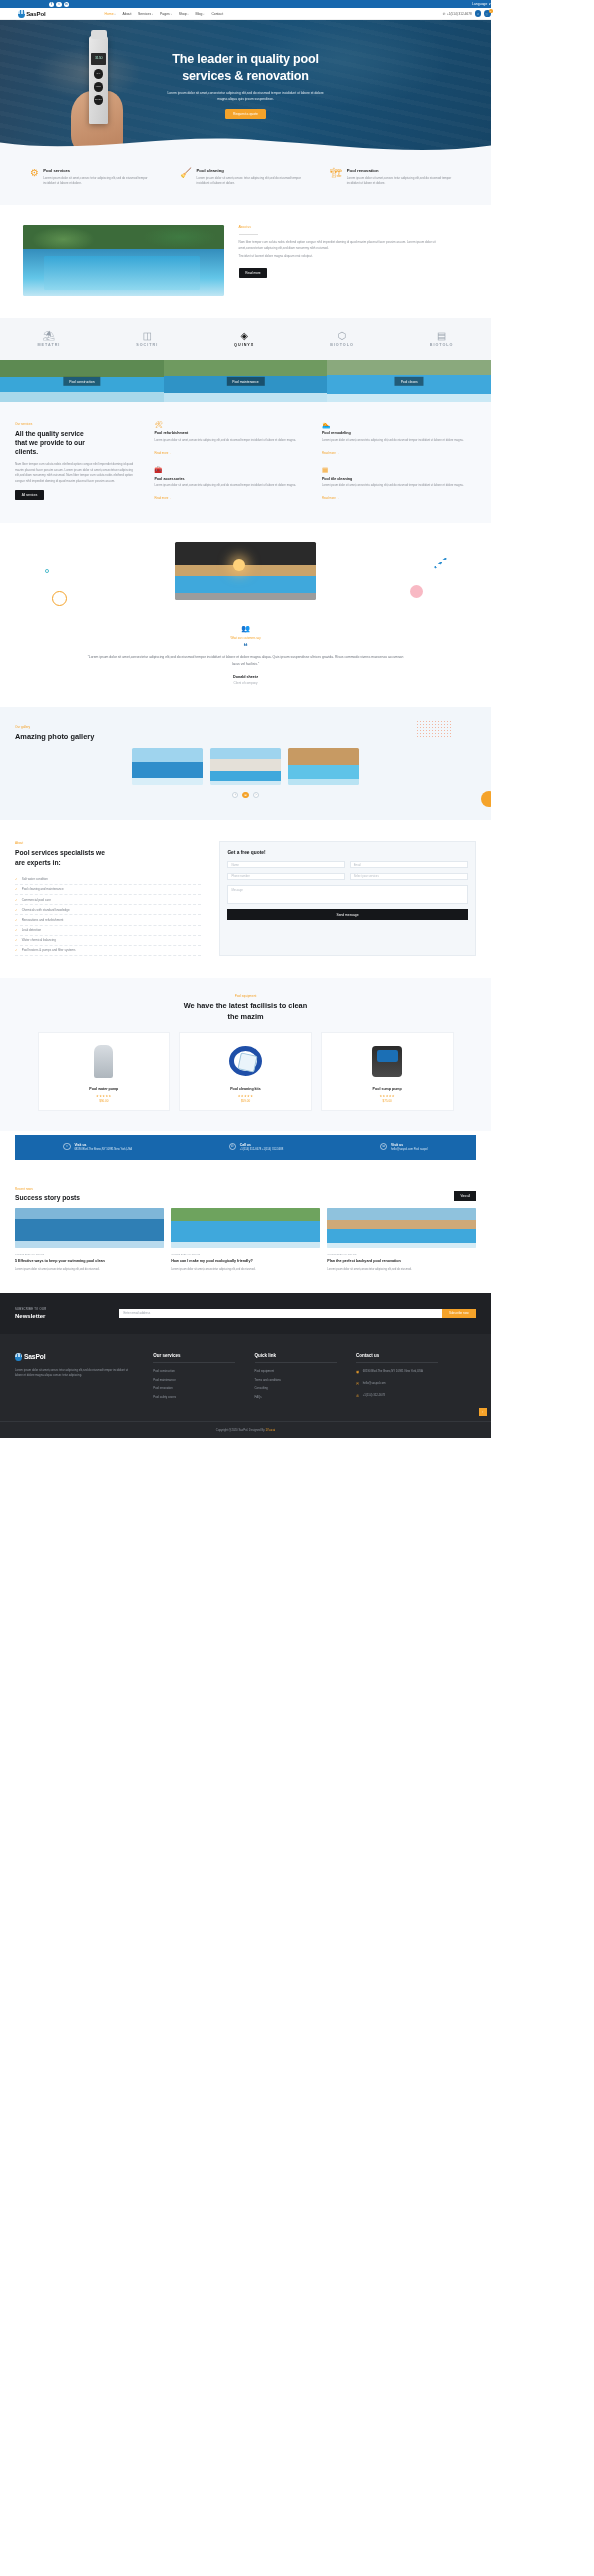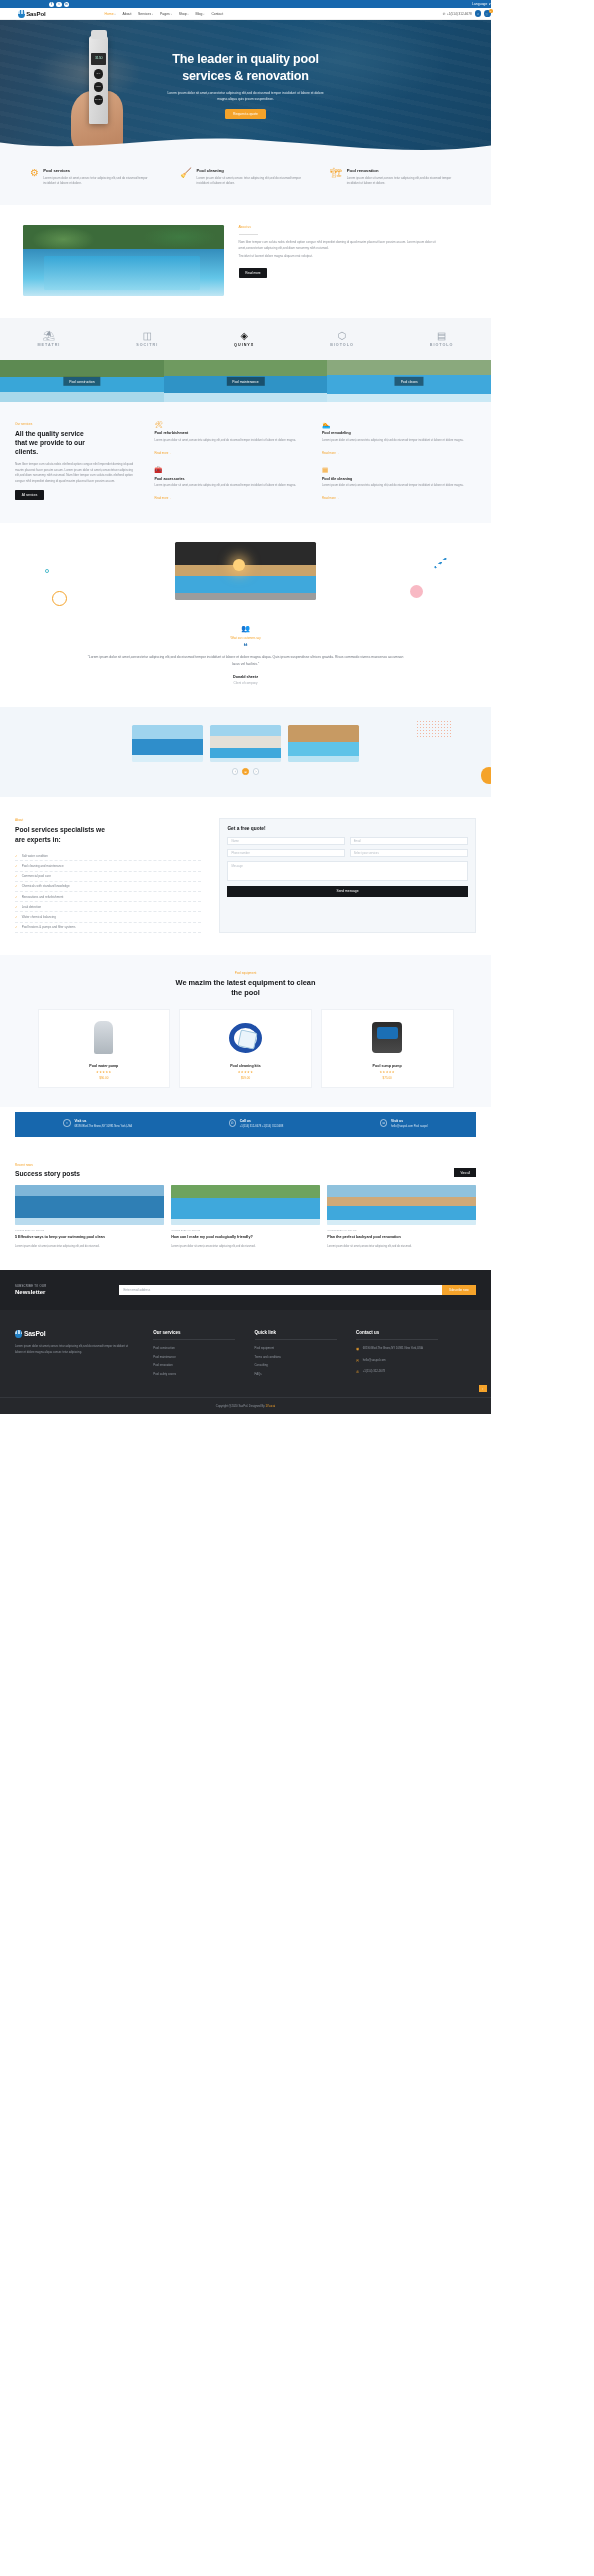--- a/index.html
+++ b/index.html
@@ -454,20 +454,24 @@
     <div class="tico">👥</div>
     <div class="tname-top">What our customers say</div>
     <div class="quote-mark">❝</div>
     <p class="q">"Lorem ipsum dolor sit amet,consectetur adipiscing elit,sed do eiusmod tempor incididunt ut labore et dolore magna aliqua. Quis ipsum suspendisse ultrices gravida. Risus commodo viverra maecenas accumsan lacus vel facilisis."</p>
     <div class="who">Donald sheetz</div>
     <div class="role">Client of company</div>
   </div>
 
   <div class="gallery">
     <div class="dots-grid"></div>
+    <div class="gal-head">
+      <div class="eyebrow">Our gallery</div>
+      <h2>Amazing photo gallery</h2>
+    </div>
     <div class="gal-row">
       <div class="gcard g1"></div>
       <div class="gcard g2"></div>
       <div class="gcard g3"></div>
     </div>
     <div class="gal-ctrl">
       <span class="gc">‹</span>
       <span class="gc on">⊕</span>
       <span class="gc">›</span>
     </div>
@@ -505,22 +509,22 @@
         </div>
         <div class="fta">Message</div>
         <div class="fbtn">Send message</div>
       </div>
     </div>
   </div>
 
   <div class="equip">
     <div class="eyebrow">Pool equipment</div>
     <h2>
-      <span>We mazim the latest equipment to clean</span><br>
-      <span>the pool</span>
+      <span>We have the latest facilisis to clean</span><br>
+      <span>the mazim</span>
     </h2>
     <div class="eq-row">
       <div class="eqc">
         <div class="eq-img">
             <span class="pump"></span>
           </div>
         <h4>Pool water pump</h4>
         <div class="stars">★★★★★</div>
         <div class="price">$90.00</div>
       </div>

